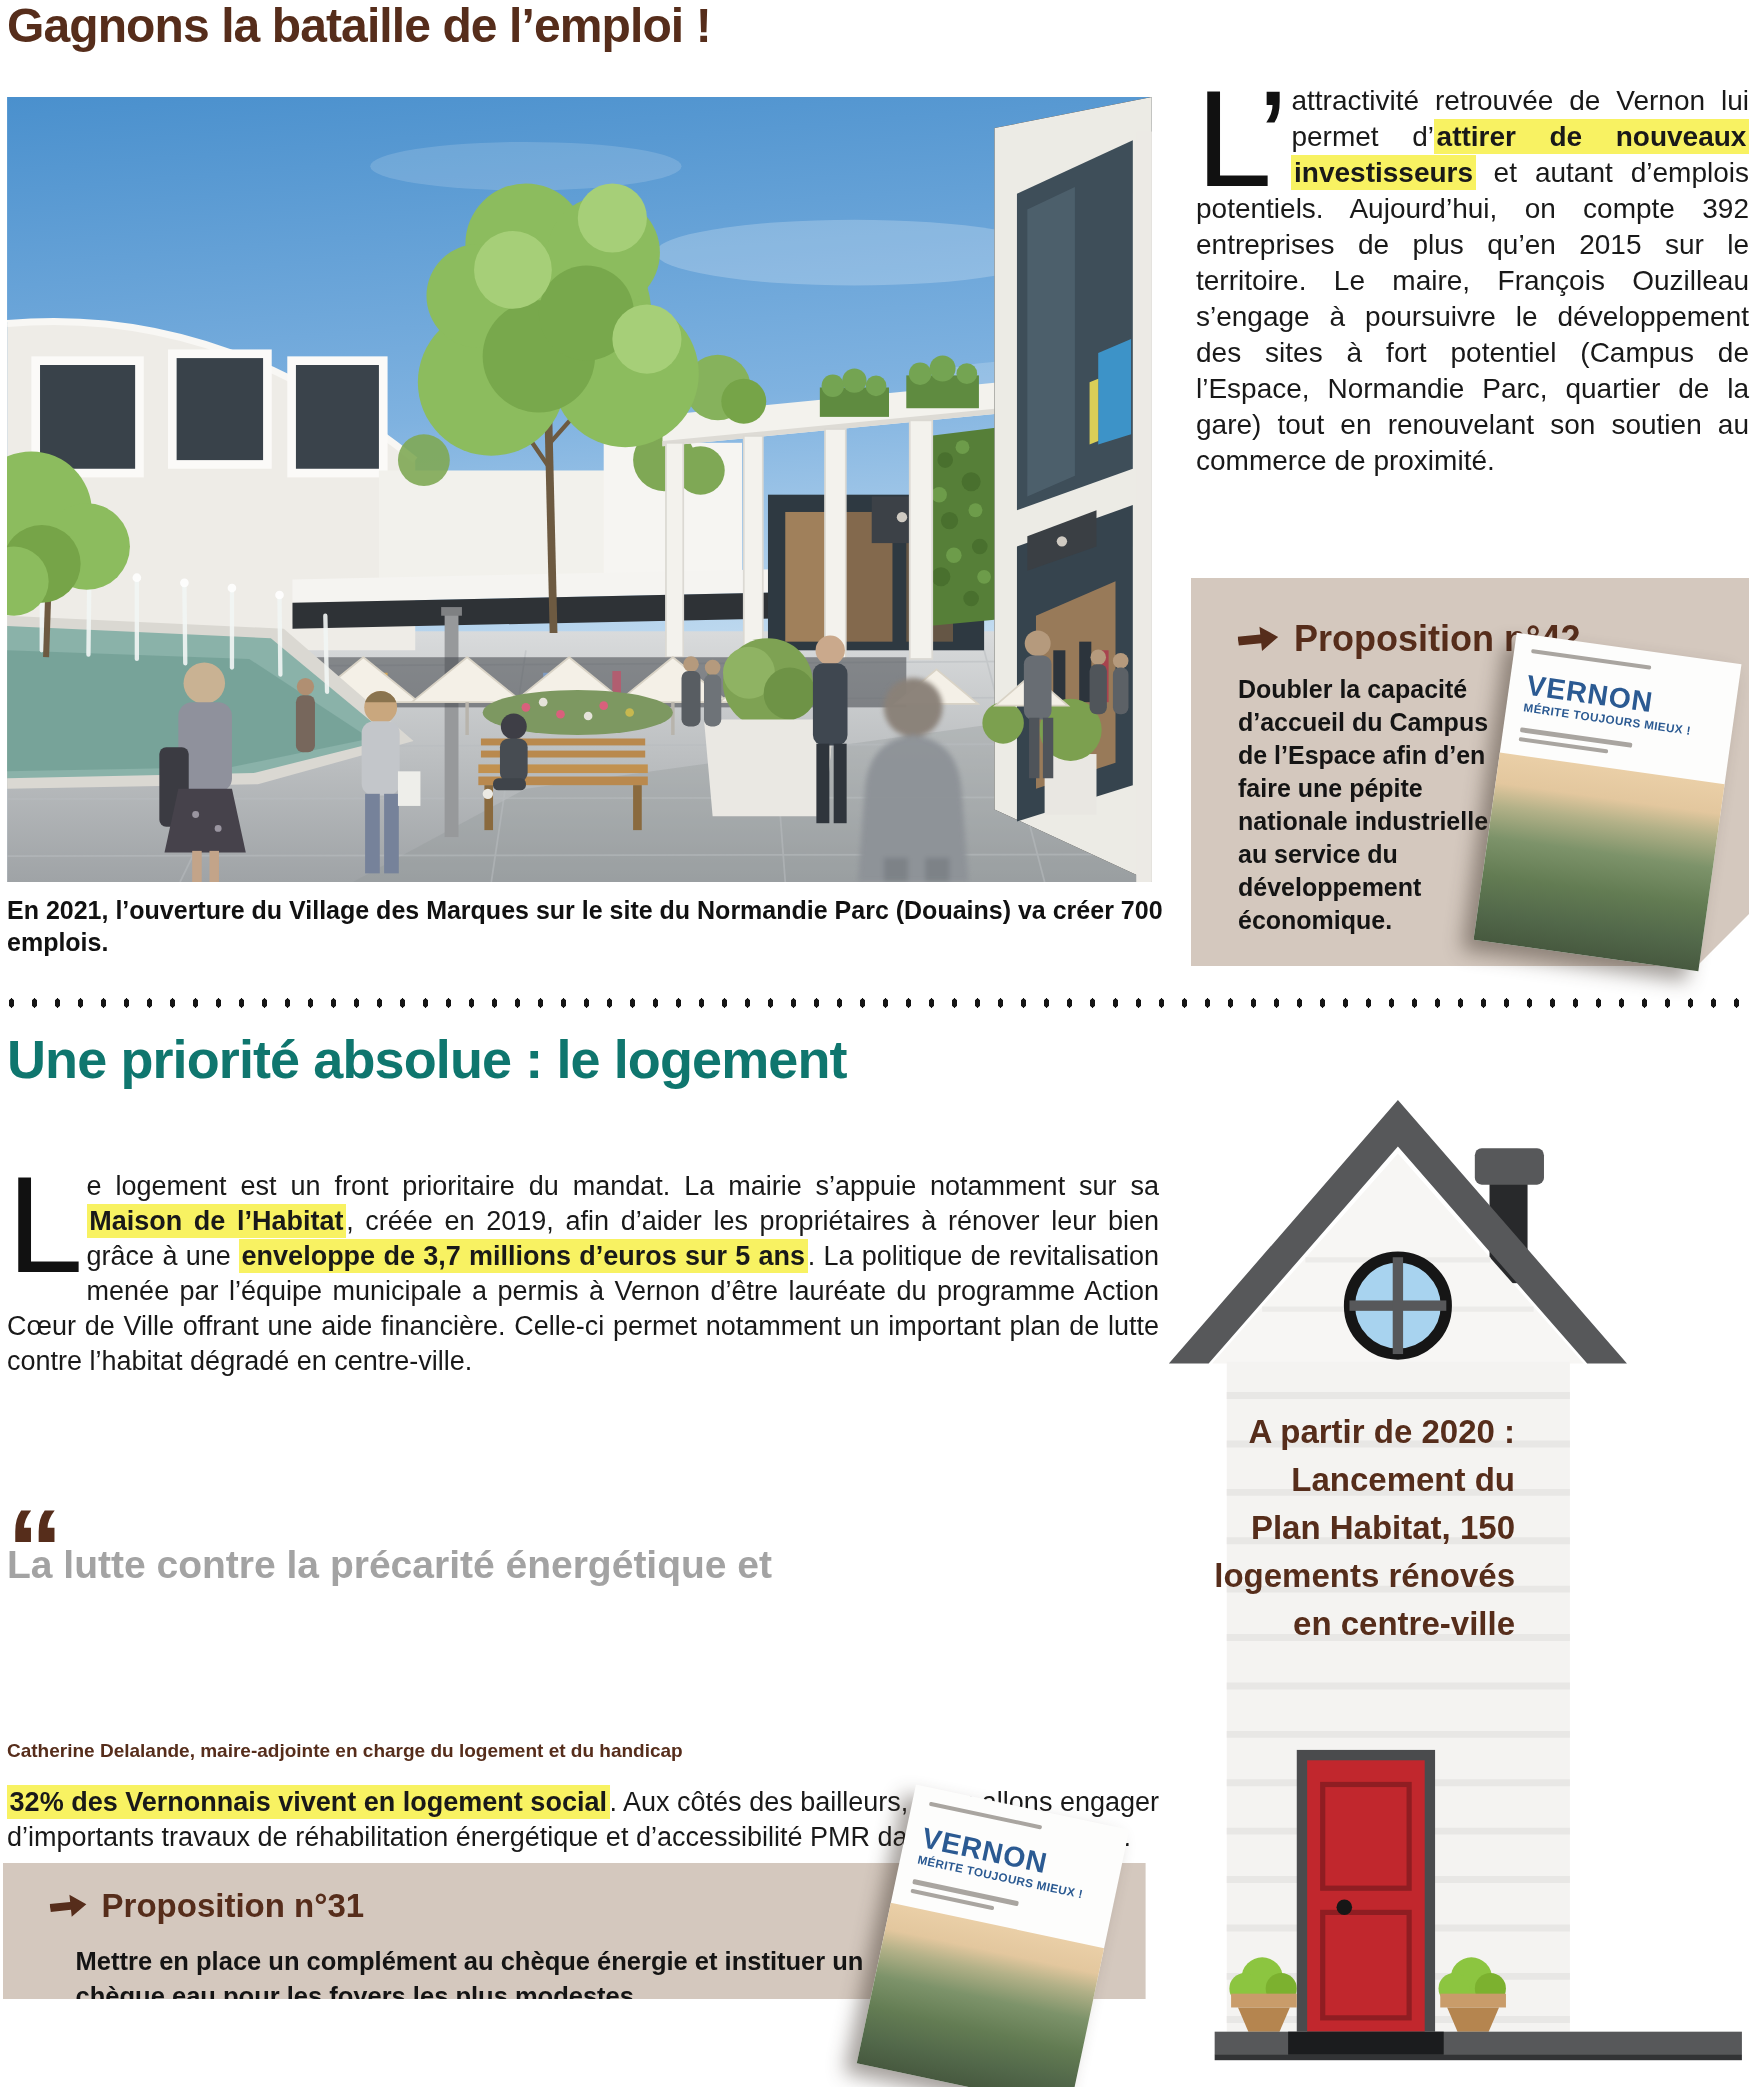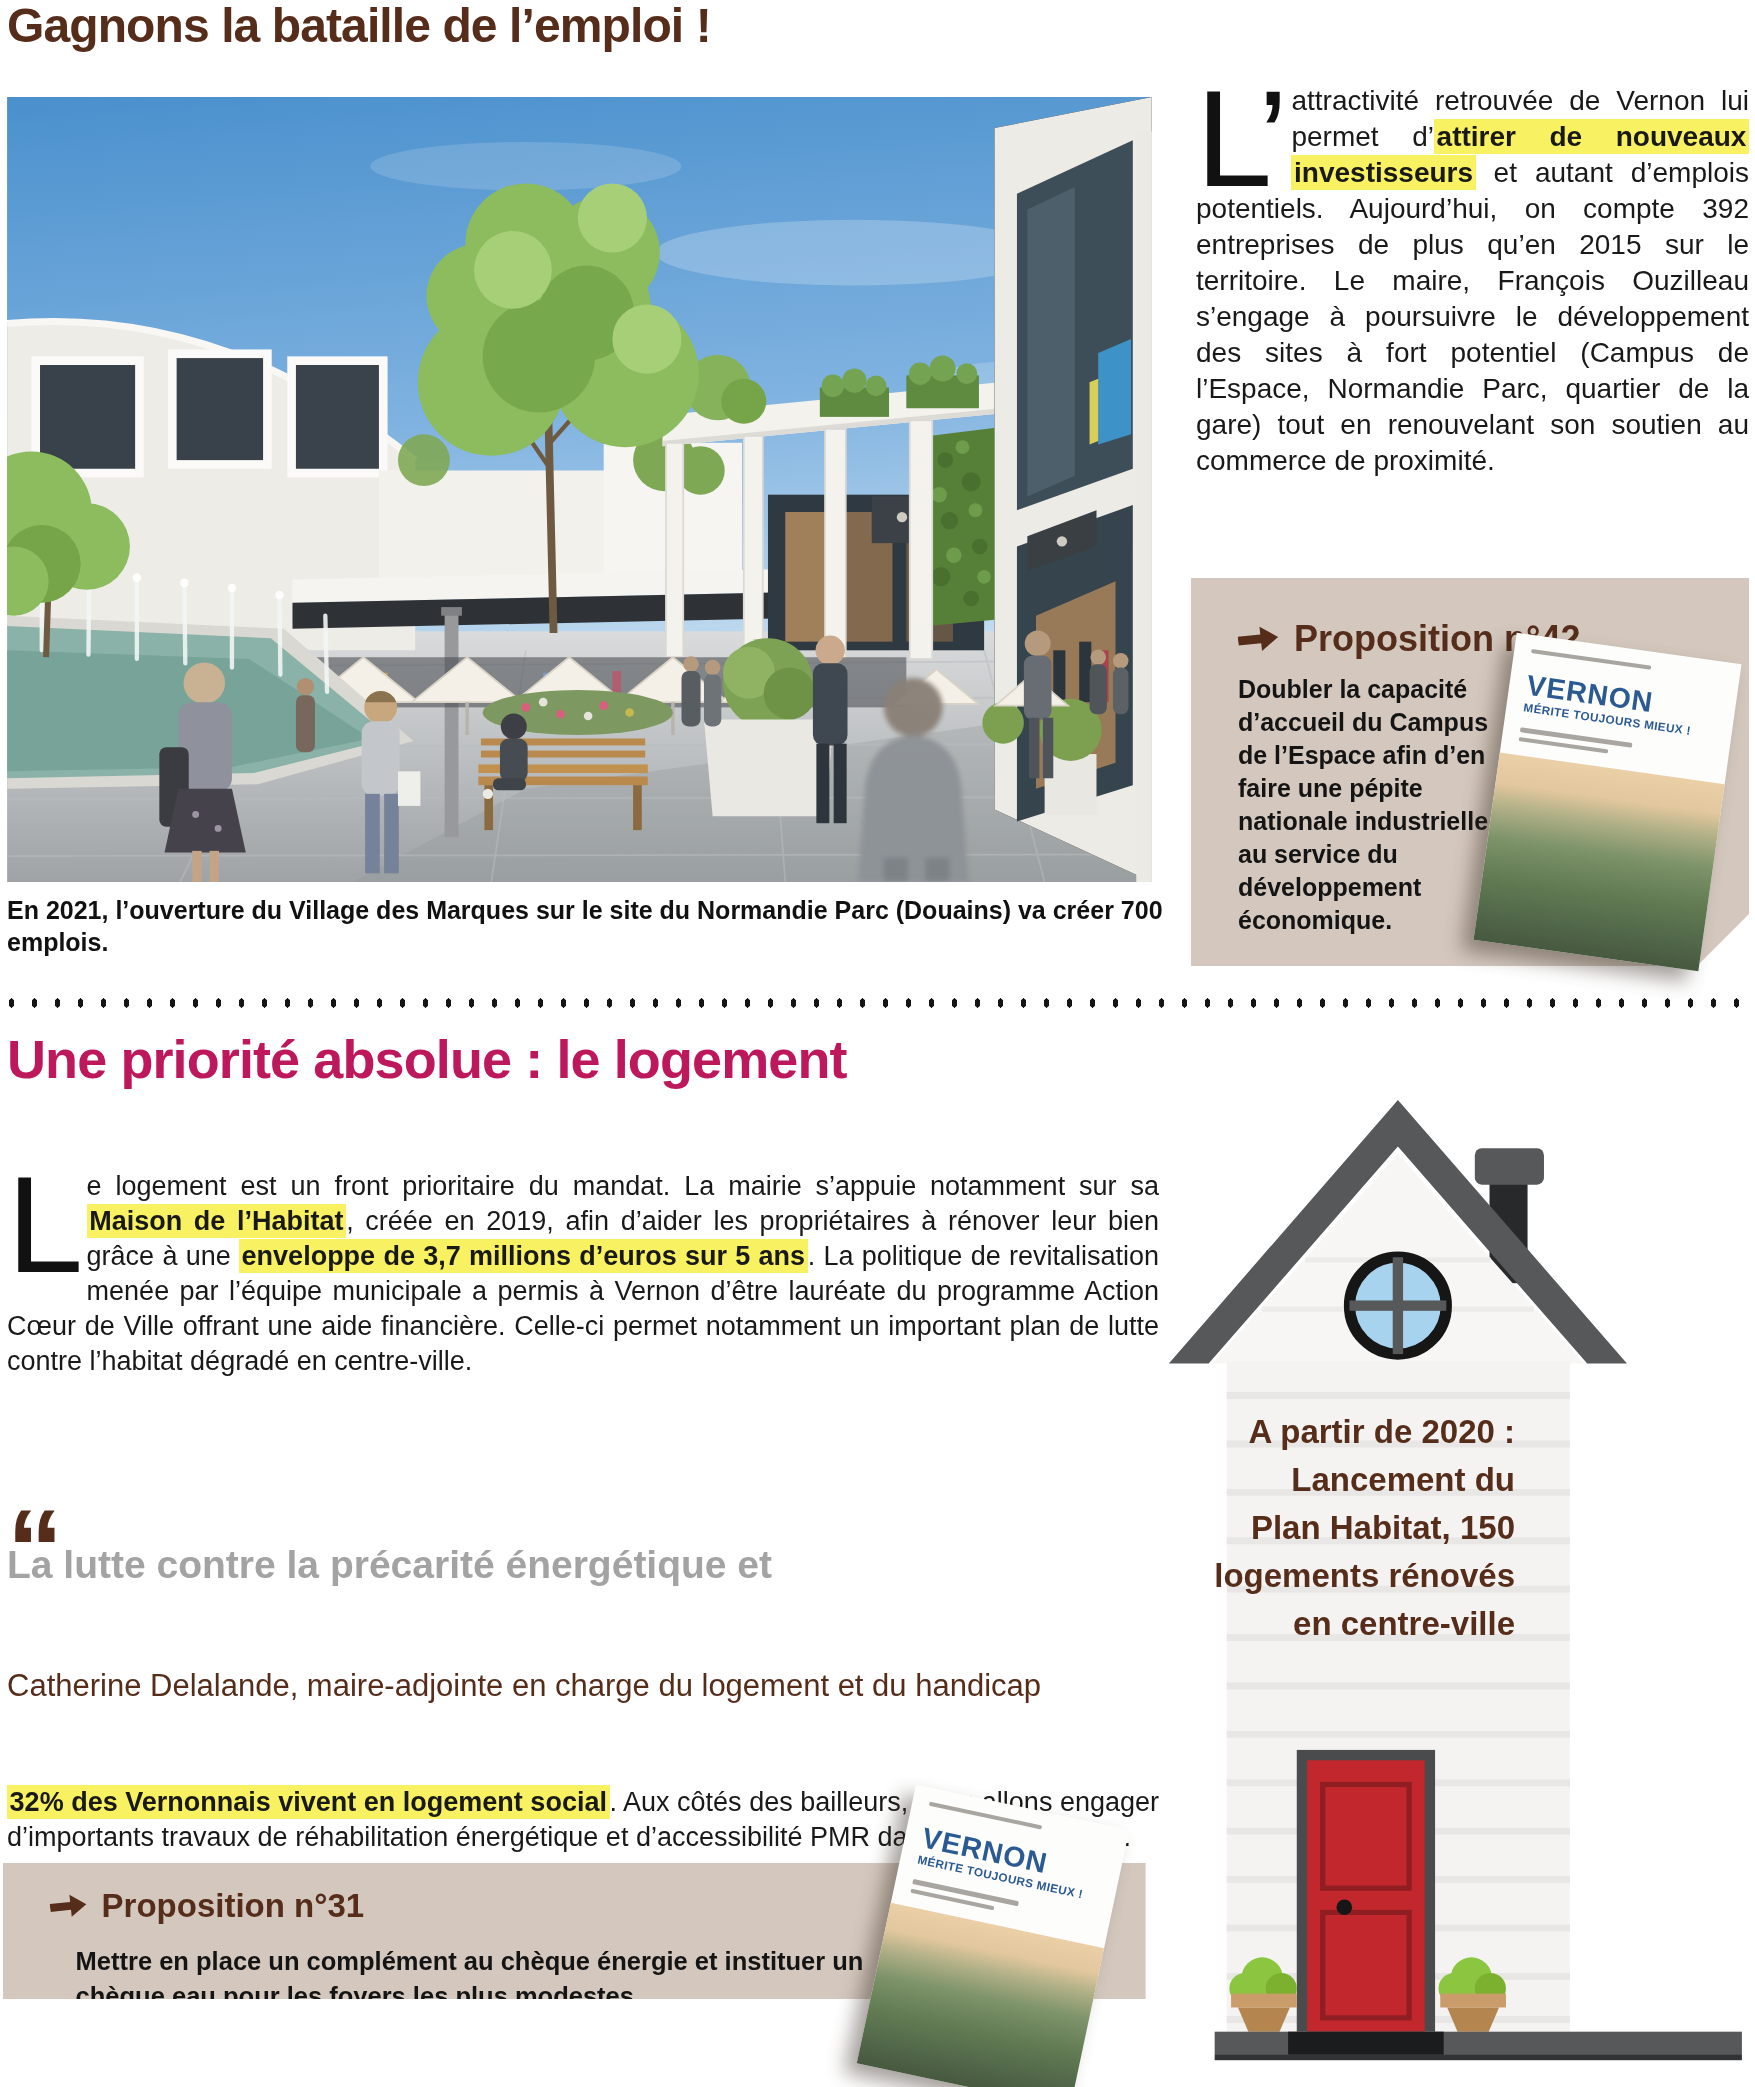--- a/index.html
+++ b/index.html
@@ -2,41 +2,41 @@
 <html style="font-size:14px"><head>
 <meta charset="utf-8">
 <style>
   html,body{margin:0;padding:0;background:#ffffff;}
   .page{position:relative;width:1755px;height:2087px;background:#fff;overflow:hidden;
         font-family:"Liberation Sans", sans-serif;color:#1c1c1c;}
   .abs{position:absolute;}
 
   
   .h1{left:7px;top:-3.5px;font-size:48px;font-weight:bold;color:#562d1b;letter-spacing:-0.9px;line-height:57px;}
-  .h2{left:7px;top:1026px;font-size:54px;font-weight:bold;color:#be185d;letter-spacing:-0.9px;line-height:66px;}
+  .h2{left:7px;top:1026px;font-size:54px;font-weight:bold;color:#0f766e;letter-spacing:-0.9px;line-height:66px;}
 
   
   .photo{left:7px;top:97px;width:1145px;height:785px;overflow:hidden;background:#9cc3e6;}
   .caption{left:7px;top:894px;width:1162px;font-size:25px;font-weight:bold;line-height:32px;color:#111;}
 
   
   .col1{left:1196px;top:83px;width:553px;font-size:28px;line-height:36px;text-align:justify;color:#191919;}
   .dc{float:left;font-size:137px;line-height:102px;letter-spacing:-7px;padding:5.2px 10.4px 0 0;color:#111;font-weight:400;}
 
   .hl{background:#f8f262;padding:1.7px 2.6px;box-decoration-break:clone;-webkit-box-decoration-break:clone;}
   .b{font-weight:bold;}
 
   
   .art2{left:7px;top:1169px;width:1152px;font-size:27px;line-height:35px;text-align:justify;color:#191919;}
 
   
   .quote{left:7px;top:1536px;width:1297px;font-size:39px;line-height:57px;font-weight:bold;color:#a3a3a3;}
   .quote-mark{position:absolute;left:0;top:-15.6px;font-size:112px;color:#562d1b;letter-spacing:-5.2px;}
   .quote div:first-child{text-indent:97px;}
-  .attrib{left:7px;top:1668px;font-size:31px;font-weight:normal;color:#562d1b;}
+  .attrib{left:7px;top:1740px;font-size:19px;font-weight:bold;color:#562d1b;}
 
   .para3{left:7px;top:1785px;width:1152px;font-size:27px;line-height:35px;text-align:justify;color:#191919;}
 
   
   .prop{background:#d4c8be;}
   .prop42{left:1191px;top:578px;width:558px;height:388px;
           clip-path:polygon(0 0,100% 0,100% 336px,506px 100%,0 100%);}
   .prop31{left:2.6px;top:1863px;width:1143px;height:136px;
           clip-path:polygon(0 0,100% 0,100% 139px,1098px 100%,0 100%);}
   .prop-head{display:flex;align-items:center;gap:14px;color:#562d1b;font-weight:bold;}

